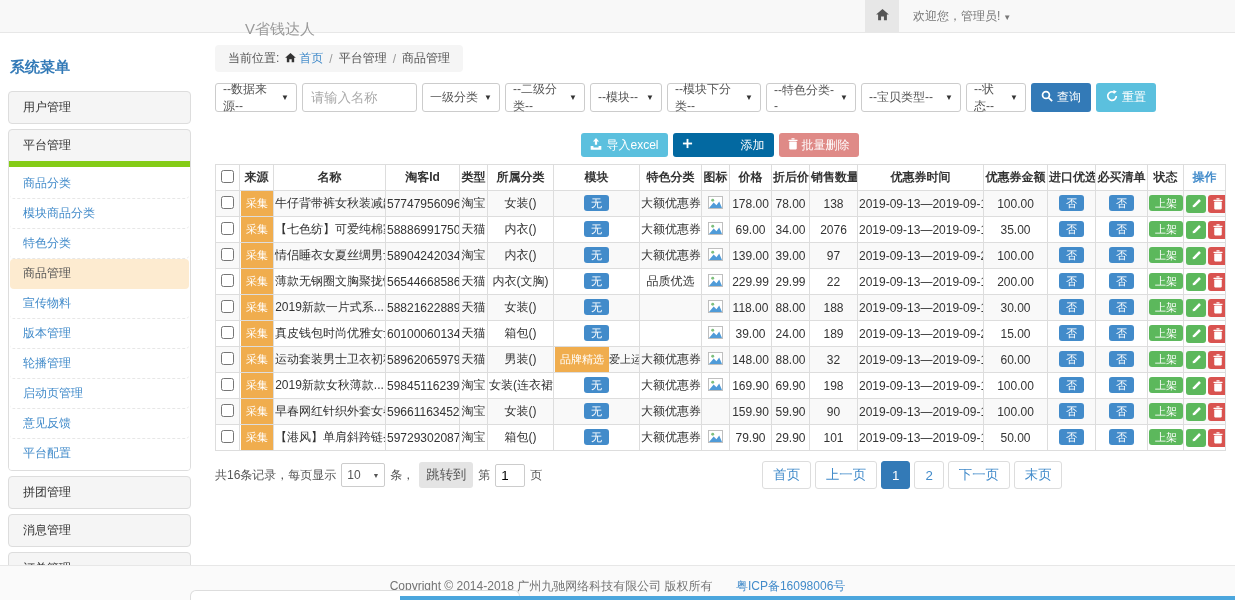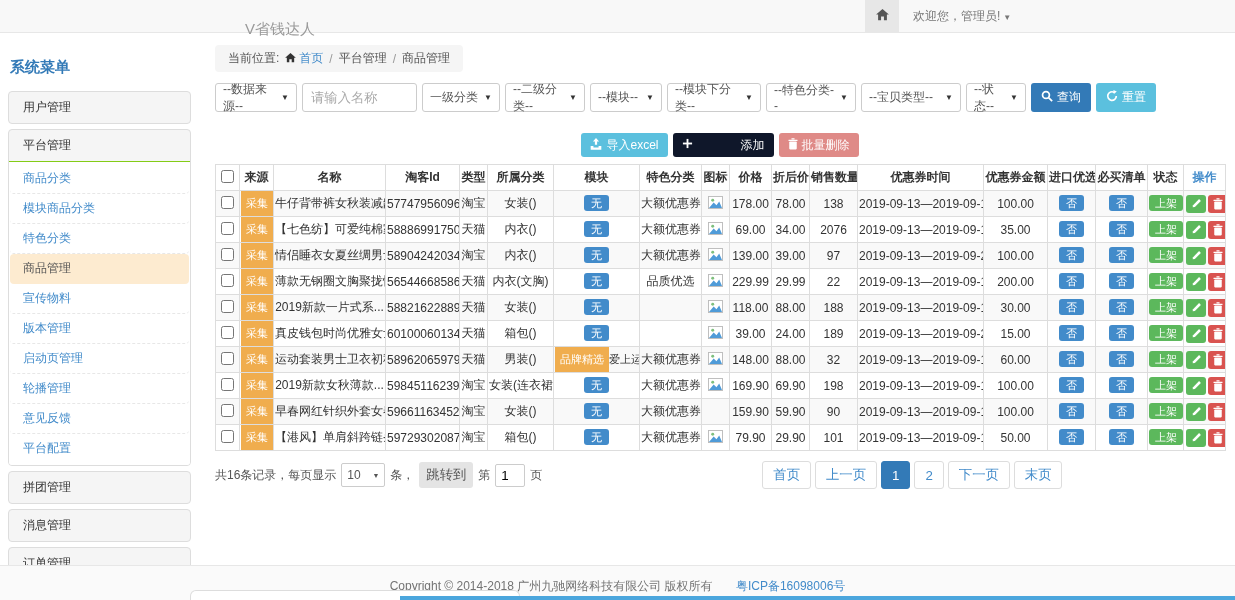--- a/index.html
+++ b/index.html
@@ -15,21 +15,21 @@
   .brand { position:absolute; left:245px; top:13px; line-height:32px; font-size:15px; color:#9a9a9a; }
   .topbar-right { position:absolute; left:865px; top:0; height:32px; display:flex; align-items:stretch; }
   .home-btn { width:34px; background:#e7e7e7; display:flex; align-items:center; justify-content:center; cursor:pointer; }
   .welcome { line-height:32px; margin-left:14px; color:#777; cursor:pointer; }
   .welcome .caret { font-size:8px; color:#777; margin-left:3px; }
   
   .sidebar { position:absolute; left:8px; top:52px; width:183px; z-index:1; }
   .sidebar-title { color:#337ab7; font-weight:bold; font-size:15px; padding:6px 2px 14px 2px; }
   .panel { border:1px solid #ddd; border-radius:4px; margin-bottom:5px; background:#f5f5f5; overflow:hidden; }
   .panel-heading { padding:7px 14px; color:#333; cursor:pointer; }
-  .sub-menu { background:#fff; list-style:none; border-top:1px solid #84cc16; padding:2px 1px;font-family:Liberation Serif, serif; }
+  .sub-menu { background:#fff; list-style:none; border-top:6px solid #84cc16; padding:2px 1px;font-family:Liberation Serif, serif; }
   .sub-menu li { padding:6px 13px; color:#428bca; border-bottom:1px dashed #e7e7e7; cursor:pointer; border-radius:4px; }
   .sub-menu li:last-child { border-bottom:none; }
   .sub-menu li.active { background:#fdebd0; color:#555; border-bottom:1px dashed transparent; }
   
   .main { position:absolute; left:215px; top:45px; width:1010px; z-index:1; }
   .breadcrumb { display:inline-flex; align-items:center; background:#f5f5f5; border-radius:4px;
                 padding:5px 13px; margin-bottom:11px; color:#555; }
   .breadcrumb .link { color:#428bca; cursor:pointer; }
   .breadcrumb .sep { color:#999; padding:0 6px; }
   .breadcrumb svg { margin:0 3px 0 6px; }
@@ -37,21 +37,21 @@
   .filter-row { display:flex; gap:5px; align-items:center; margin-bottom:21px; }
   .fselect { height:29px; border:1px solid #ccc; border-radius:3px; background:#fff; display:flex;
              align-items:center; justify-content:space-between; padding:0 7px; color:#555; cursor:pointer; flex:none; }
   .fselect .caret { font-size:8px; color:#333; margin-left:4px; }
   .finput { height:29px; border:1px solid #ccc; border-radius:3px; padding:0 8px; width:115px; color:#555; flex:none; }
   .finput::placeholder { color:#aaa; }
   .btn { display:inline-flex; align-items:center; gap:4px; border:none; border-radius:3px; color:#fff;
          padding:0 10px; height:29px; font-size:12px; cursor:pointer; flex:none; }
   .btn-primary { background:#337ab7; }
   .btn-info { background:#5bc0de; }
-  .btn-success { background:#0f172a;gap:48px; }
+  .btn-success { background:#0369a1;gap:48px; }
   .btn-danger-light { background:#df8a87; }
   
   .actions { display:flex; justify-content:center; gap:5px; margin-bottom:7px; }
   .actions .btn { height:24px; padding:0 9px; }
   
   table.grid { width:1010px; border-collapse:collapse; table-layout:fixed; }
   .grid th, .grid td { border:1px solid #ddd; text-align:center; padding:3px 1px;
                        overflow:hidden; white-space:nowrap; height:26px; }
   .grid th { font-weight:bold; background:#fff; }
   .grid th.op-col { color:#428bca; }
@@ -110,22 +110,22 @@
       </div>
       <div class="panel">
         <div class="panel-heading">平台管理</div>
         <ul class="sub-menu">
           <li>商品分类</li>
           <li>模块商品分类</li>
           <li>特色分类</li>
           <li class="active">商品管理</li>
           <li>宣传物料</li>
           <li>版本管理</li>
+          <li>轮播管理</li>
           <li>启动页管理</li>
-          <li>轮播管理</li>
           <li>意见反馈</li>
           <li>平台配置</li>
         </ul>
       </div>
       <div class="panel">
         <div class="panel-heading">拼团管理</div>
       </div>
       <div class="panel">
         <div class="panel-heading">消息管理</div>
       </div>

